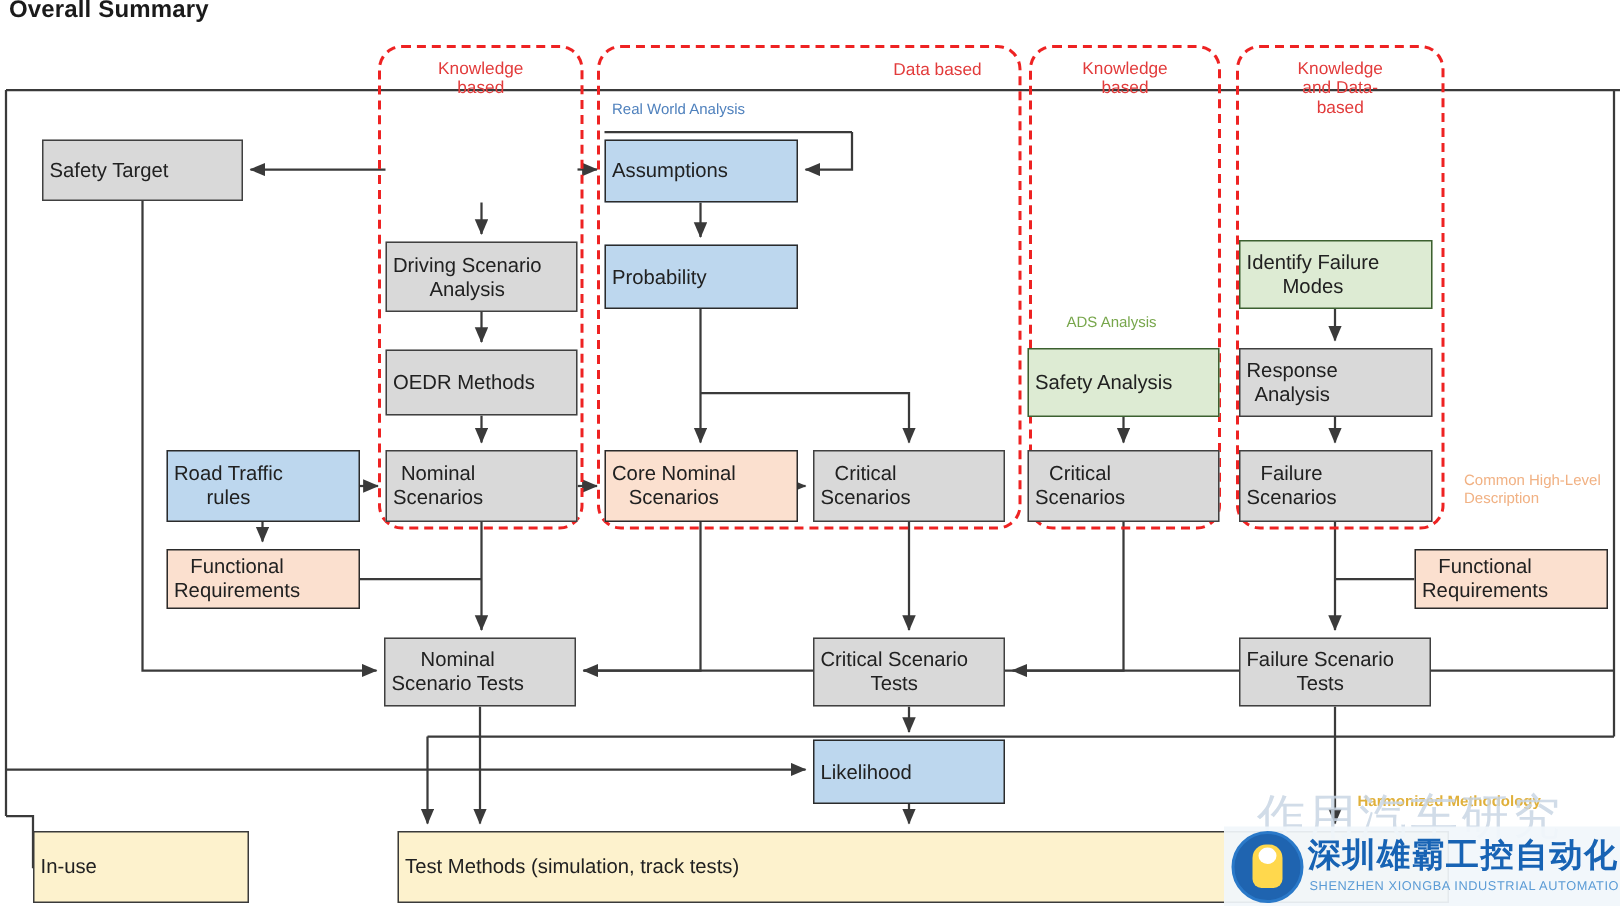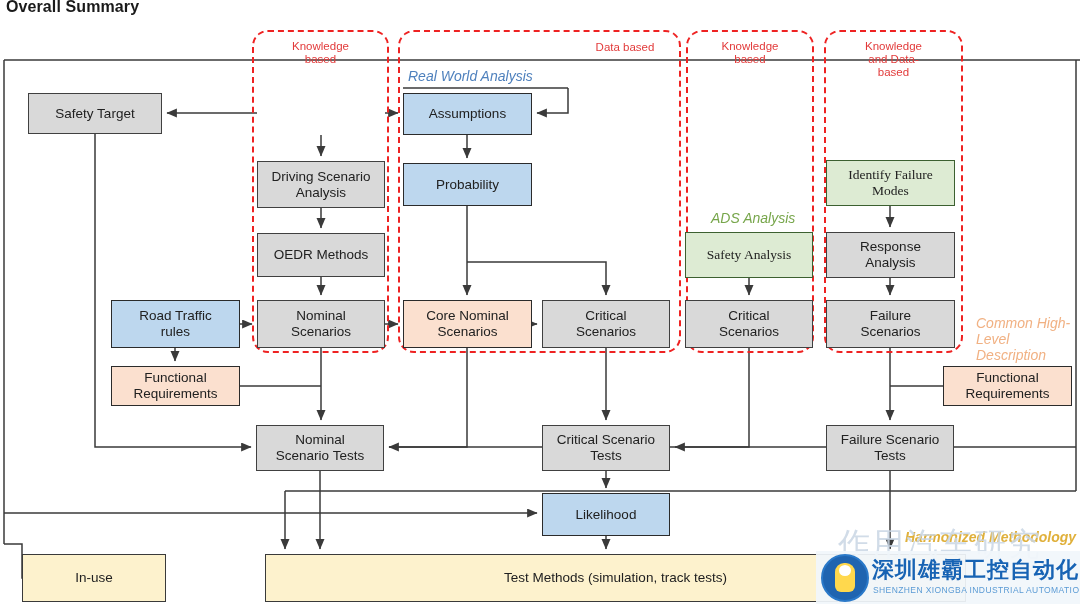--- a/index.html
+++ b/index.html
@@ -6,40 +6,40 @@
   body{font-family:"Liberation Sans",sans-serif;}
   #root{position:relative;width:1080px;height:604px;overflow:hidden;background:#fff;}
 
   #page-title{
     position:absolute;left:6px;top:-2px;font-size:16px;font-weight:bold;color:#1a1a1a;
     letter-spacing:.1px;
   }
 
   .node{
     position:absolute;box-sizing:border-box;border:1.6px solid #3a3a3a;
-    display:flex;align-items:center;justify-content:center;text-align:center;
+    display:flex;align-items:center;justify-content:flex-start;text-align:center;
     font-size:13.5px;color:#212121;line-height:1.15;padding:2px 4px;
     background:#d9d9d9;
   }
   .node.gray{background:#d9d9d9;border-color:#404040;}
   .node.blue{background:#bdd7ee;border-color:#2b2b2b;}
   .node.orange{background:#fbe0cf;border-color:#2b2b2b;}
-  .node.green{background:#ddebd3;border-color:#3c6030;font-family:Liberation Serif, serif;}
+  .node.green{background:#ddebd3;border-color:#3c6030;}
   .node.yellow{background:#fdf2cd;border-color:#3a3a3a;}
 
   .group{
     position:absolute;box-sizing:border-box;
     border:2.4px dashed #ee2222;border-radius:16px;
     pointer-events:none;
   }
   .grouplabel{
     position:absolute;color:#e23b3b;font-size:11.5px;text-align:center;
     line-height:1.15;
   }
-  .annot{position:absolute;font-size:14px;font-style:italic;line-height:1.15;}
+  .annot{position:absolute;font-size:10px;line-height:1.15;}
   .annot.blue{color:#4f81bd;}
   .annot.green{color:#77a64b;}
   .annot.orange{color:#f1b183;}
   .annot.gold{color:#e0b03a;font-weight:bold;}
 
   svg.wires{position:absolute;left:0;top:0;width:1080px;height:604px;overflow:visible;}
 
   
   #wm{position:absolute;left:816px;top:521px;width:264px;height:83px;pointer-events:none;}
   #wm .cn-ghost{

